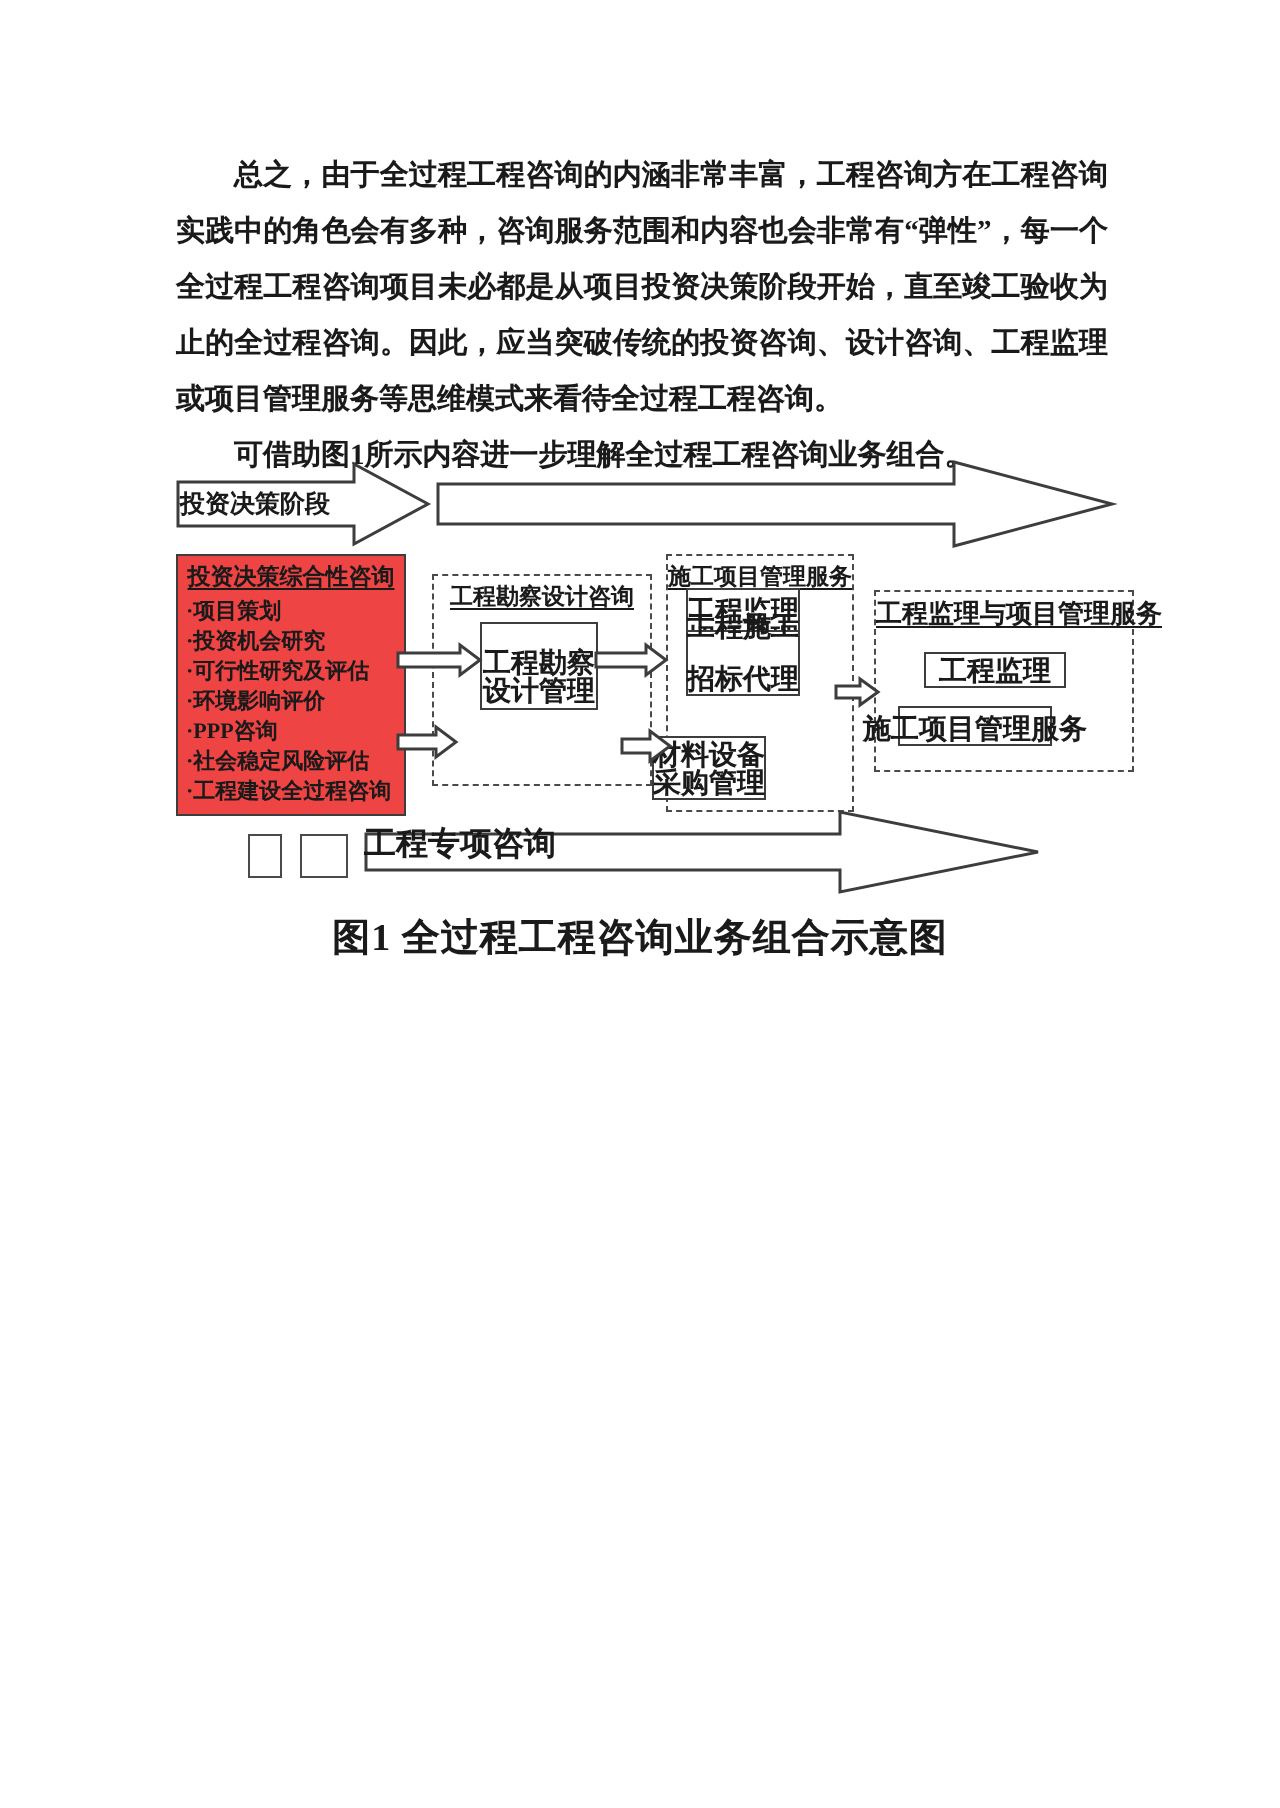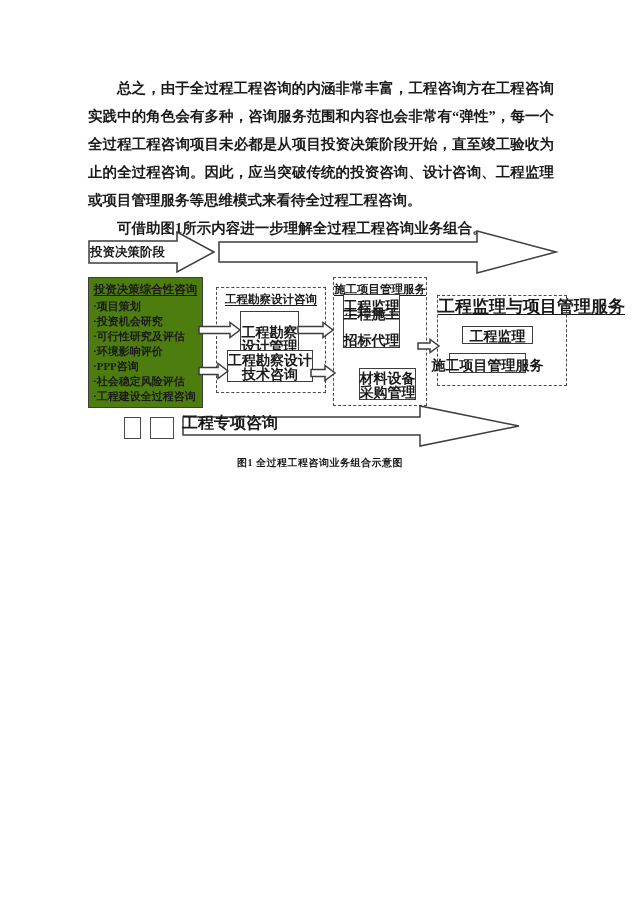--- a/index.html
+++ b/index.html
@@ -34,21 +34,21 @@
     text-align: left;
     font-weight: bold;
     font-size: 12.5px;
     line-height: 16px;
     z-index: 6;
     white-space: nowrap;
   }
   .solid-box {
     position: absolute;
     border: 1.5px solid #3d3d3d;
-    background: #4d7c0f;
+    background: #ef4444;
   }
   .dashed-box {
     position: absolute;
     border: 1.6px dashed #4a4a4a;
     background: #ffffff;
   }
   .box-title {
     font-weight: bold;
     text-align: center;
     text-decoration: underline;
@@ -84,21 +84,21 @@
     position: absolute;
     border: 1.5px solid #4a4a4a;
     background: #ffffff;
   }
   .caption {
     position: absolute;
     left: 0;
     top: 456px;
     width: 640px;
     text-align: center;
-    font-size: 10px;
+    font-size: 19px;
     font-weight: bold;
     letter-spacing: 0.5px;
   }
 </style>
 </head>
 <body>
 
 <div class="page">
 
   <div class="text-block">
@@ -130,43 +130,39 @@
       </div>
     </div>
 
     <div class="dashed-box" style="left:216px;top:287px;width:110px;height:106px;">
       <div class="box-title">工程勘察设计咨询</div>
     </div>
     <div class="node" style="left:240px;top:311px;width:59px;height:44px;font-family:Liberation Mono, monospace;">
       <div>工程勘察</div>
       <div>设计管理</div>
     </div>
-    <div class="node" style="left:227px;top:350px;width:86px;height:32px;">
-      <div>工程勘察设计</div>
-      <div>技术咨询</div>
-    </div>
 
     <div class="dashed-box" style="left:333px;top:277px;width:94px;height:129px;">
       <div class="box-title">施工项目管理服务</div>
     </div>
     <div class="node" style="left:343px;top:294px;width:57px;height:34px;">
       <div>工程监理</div>
       <div>招标代理</div>
     </div>
     <div class="node" style="left:343px;top:315px;width:57px;height:33px;gap:12px;">
       <div>工程施工</div>
       <div>招标代理</div>
     </div>
-    <div class="node" style="left:359px;top:368px;width:57px;height:32px;">
+    <div class="node" style="left:326px;top:368px;width:57px;height:32px;">
       <div>材料设备</div>
       <div>采购管理</div>
     </div>
 
     <div class="dashed-box" style="left:437px;top:295px;width:130px;height:91px;">
-      <div class="box-title" style="font-size:17px;">工程监理与项目管理服务</div>
+      <div class="box-title" style="font-size:13px;">工程监理与项目管理服务</div>
     </div>
     <div class="node" style="left:462px;top:326px;width:71px;height:18px;">
       <div>工程监理</div>
     </div>
     <div class="node" style="left:449px;top:353px;width:77px;height:20px;">
       <div>施工项目管理服务</div>
     </div>
 
     <svg class="arrow small" style="left:199px;top:322px;" width="42" height="16" viewBox="0 0 42 16">
       <polygon points="0,4.5 31,4.5 31,0.5 41,8 31,15.5 31,11.5 0,11.5"></polygon>

